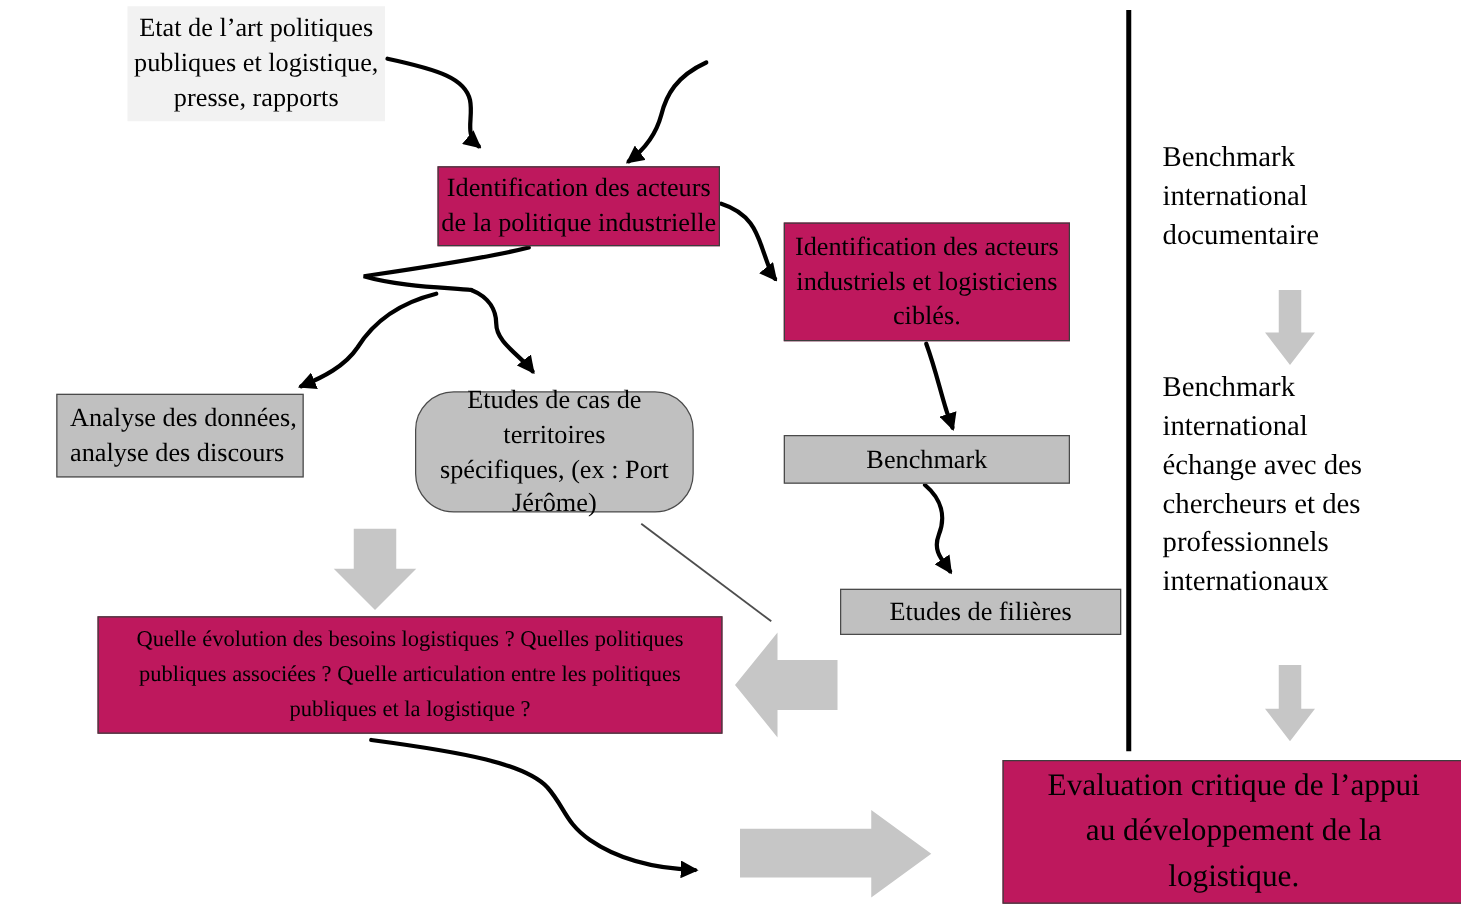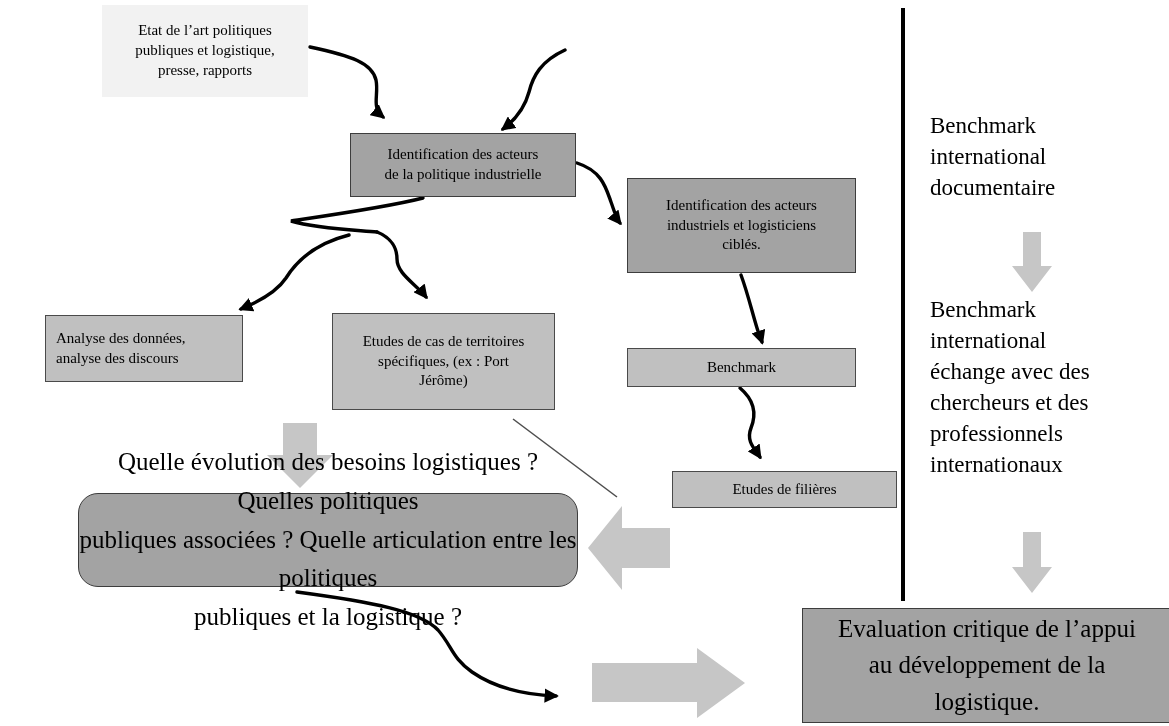--- a/index.html
+++ b/index.html
@@ -11,36 +11,36 @@
     color:#000;
     overflow:hidden;
   }
   #stage *{box-sizing:border-box;}
   .box{
     position:absolute;
     display:flex;align-items:center;justify-content:center;
     text-align:center;
     white-space:pre-line;
     line-height:1.32;
-    font-size:15px;
+    font-size:21px;
   }
   .box-light{background:var(--light-box,#f2f2f2);}
-  .box-white{background:#a3a3a3;border:1.6px solid var(--box-border,#3d3d3d);}
+  .box-white{background:#be185d;border:1.6px solid var(--box-border,#3d3d3d);}
   .box-gray{background:var(--gray-box,#c0c0c0);border:1.5px solid #4a4a4a;}
   .left-align{justify-content:flex-start;text-align:left;padding-left:10px;}
   .freetext{
     position:absolute;text-align:left;white-space:pre-line;
     font-size:23px;line-height:31px;
   }
   #svg-layer{position:absolute;left:0;top:0;width:1169px;height:726px;}
   .curve{fill:none;stroke:var(--line,#000);stroke-width:3.4;stroke-linecap:round;}
   .thin{stroke:#4d4d4d;stroke-width:1.5;}
   .block{fill:var(--block-arrow,#c6c6c6);stroke:none;}
   .divider{stroke:var(--line,#000);stroke-width:4;}
-  #q-box{font-size:25px;line-height:1.55;border-radius:20px;}
+  #q-box{font-size:18px;line-height:1.55;}
   #eval-box{font-size:25px;line-height:1.45;}
 </style>
 </head>
 <body>
 
 <div id="stage">
 
   <svg id="svg-layer" viewBox="0 0 1169 726" xmlns="http://www.w3.org/2000/svg">
     <defs>
       <marker id="ah" viewBox="0 0 10 10" refX="8" refY="5" markerWidth="4.2" markerHeight="4.2" orient="auto-start-reverse">
@@ -77,21 +77,21 @@
   <div class="box box-white" style="left:350px;top:133px;width:226px;height:64px;">Identification des acteurs
 de la politique industrielle</div>
 
   <div class="box box-white" style="left:627px;top:178px;width:229px;height:95px;">Identification des acteurs
 industriels et logisticiens
 ciblés.</div>
 
   <div class="box box-gray left-align" style="left:45px;top:315px;width:198px;height:67px;">Analyse des données,
 analyse des discours</div>
 
-  <div class="box box-gray" style="left:332px;top:313px;width:223px;height:97px;">Etudes de cas de territoires
+  <div class="box box-gray" style="left:332px;top:313px;width:223px;height:97px;border-radius:31px;">Etudes de cas de territoires
 spécifiques, (ex : Port
 Jérôme)</div>
 
   <div class="box box-gray" style="left:627px;top:348px;width:229px;height:39px;">Benchmark</div>
 
   <div class="box box-gray" style="left:628px;top:471px;width:225px;height:37px;margin-left:44px;">Etudes de filières</div>
 
   <div id="q-box" class="box box-white" style="left:78px;top:493px;width:500px;height:94px;">Quelle évolution des besoins logistiques ? Quelles politiques
 publiques associées ? Quelle articulation entre les politiques
 publiques et la logistique ?</div>

